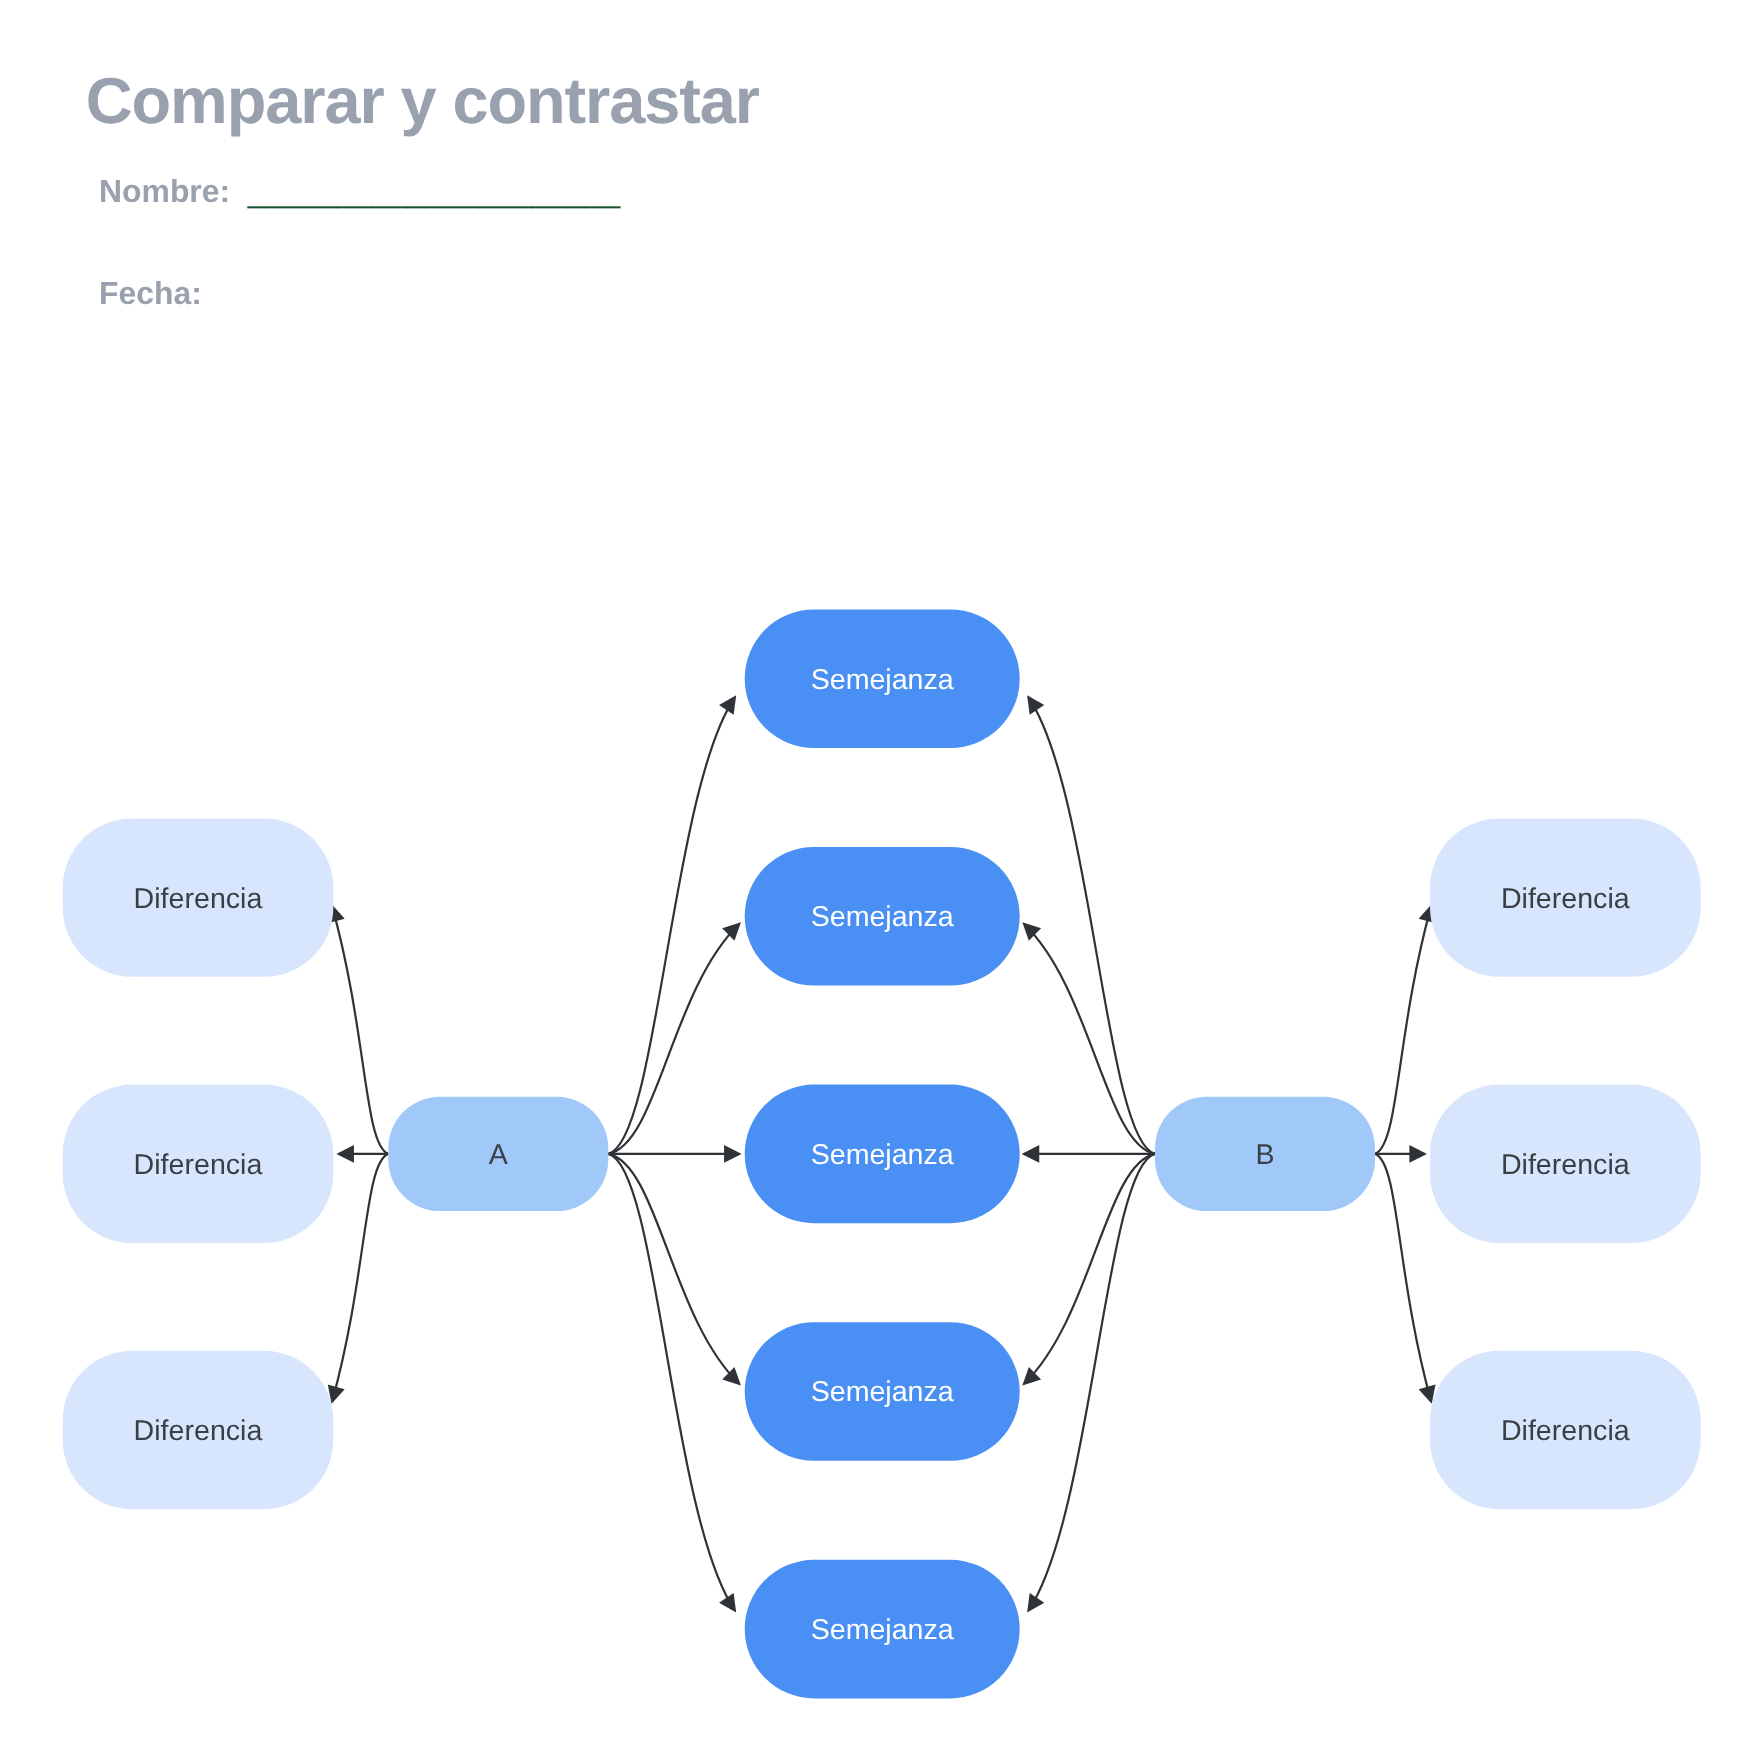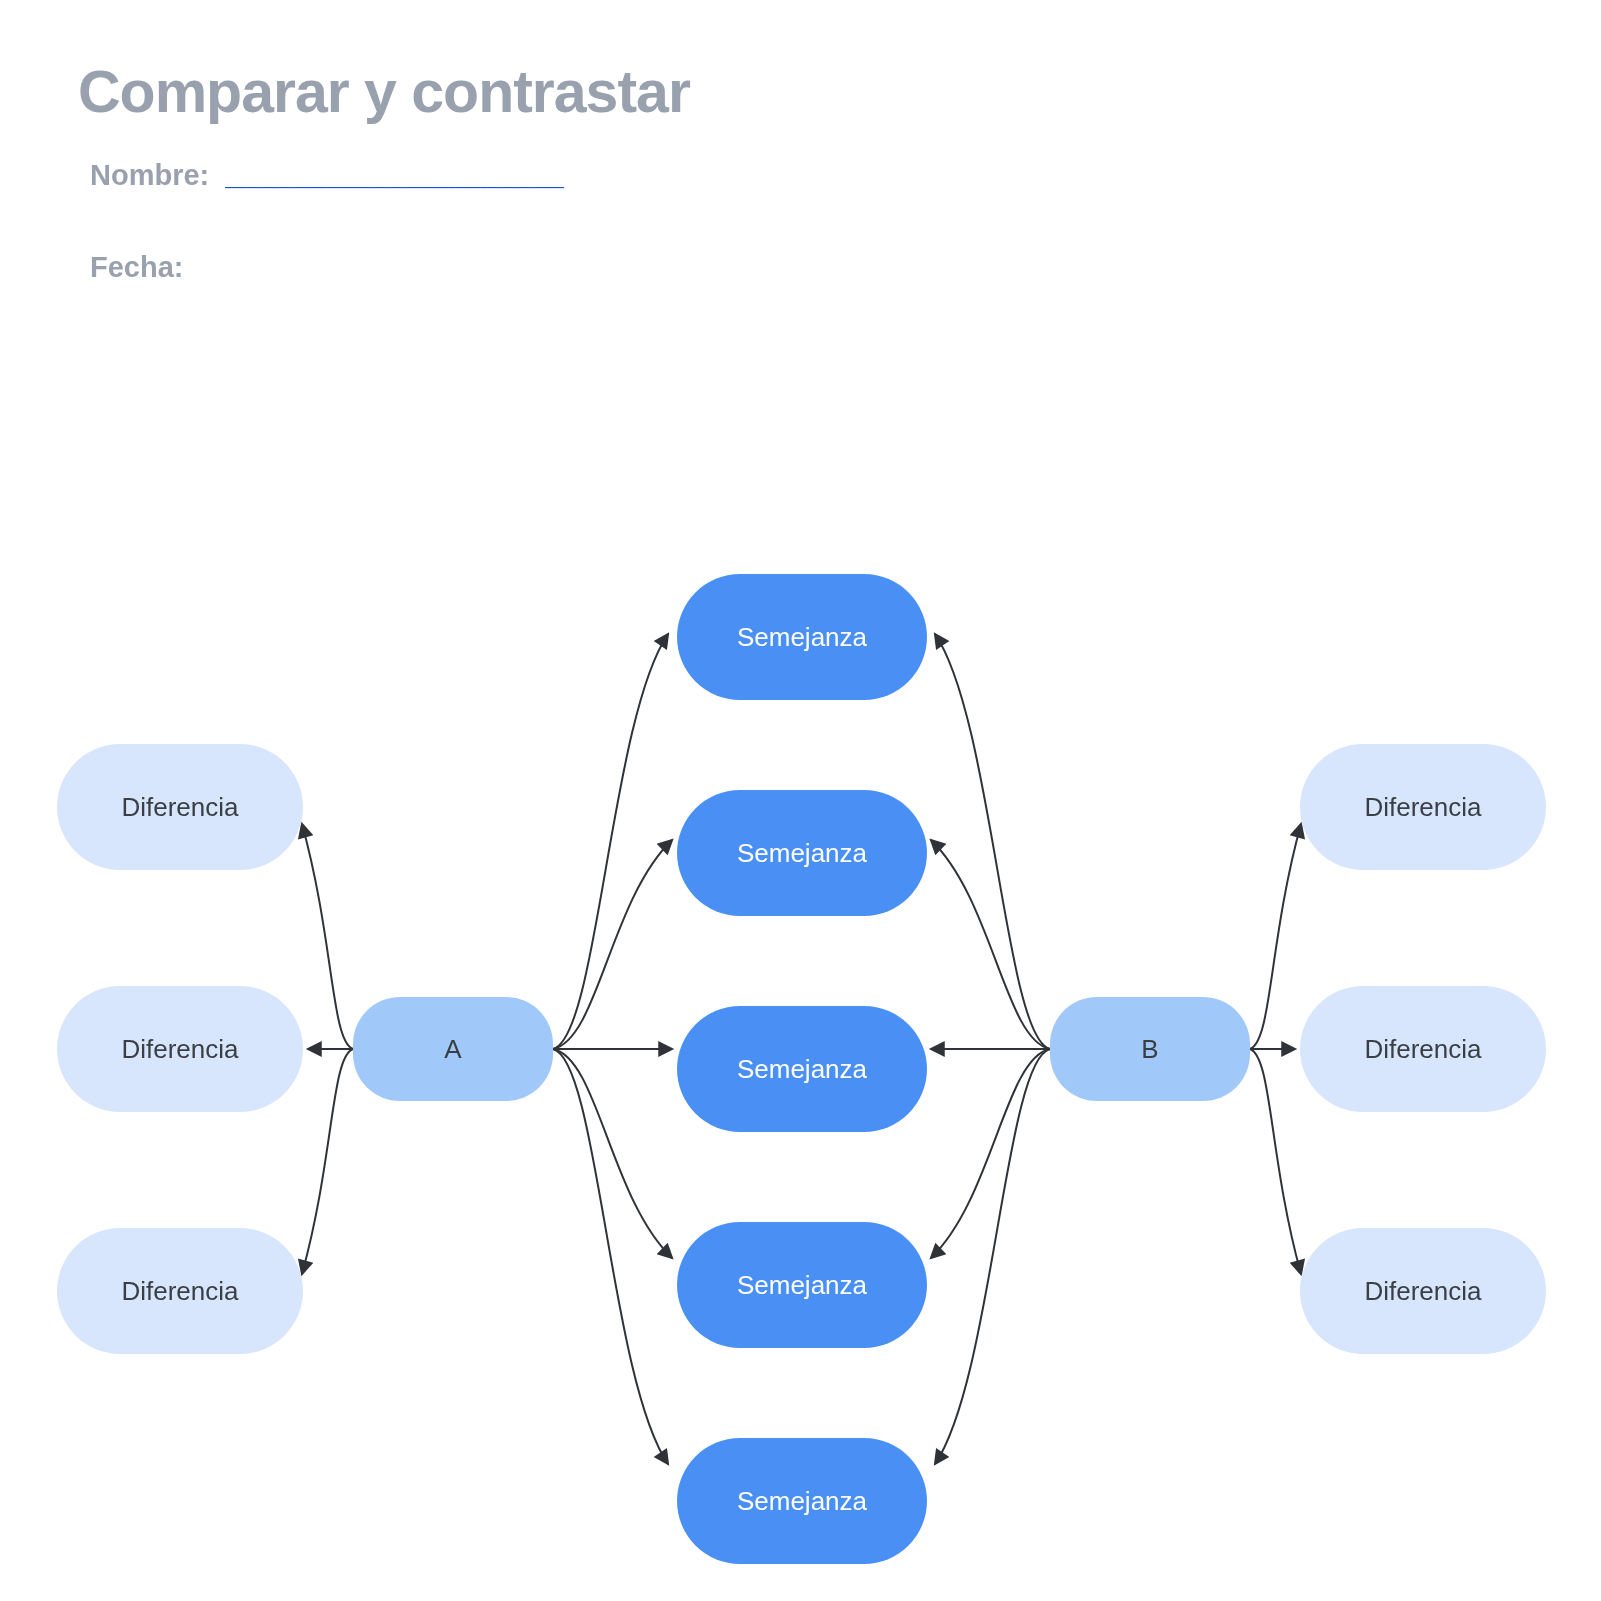--- a/index.html
+++ b/index.html
@@ -30,23 +30,23 @@
     align-items: flex-end;
     gap: 16px;
     font-size: 29px;
     font-weight: 700;
     color: #99A1AF;
     white-space: nowrap;
   }
   .field-name  { top: 159px; }
   .field-date  { top: 227px; margin-top: 24px; }
   .field-blank {
-    font-weight: 700;
+    font-weight: 400;
     letter-spacing: 0;
-    color: #1d4ed8;
+    color: #14532d;
   }
 
   
   .connectors {
     position: absolute;
     left: 0; top: 0;
     width: 1601px;
     height: 1601px;
   }
   .connectors path.link {
@@ -63,32 +63,31 @@
     justify-content: center;
     font-size: 26px;
     box-sizing: border-box;
   }
   .node-sim {
     width: 250px;
     height: 126px;
     border-radius: 63px;
     background: #4A90F4;
     color: #FFFFFF;
-    margin-top: 20px;
   }
   .node-ab {
     width: 200px;
     height: 104px;
     border-radius: 47px;
     background: #A0C9FA;
     color: #3A3F45;
   }
   .node-dif {
     width: 246px;
-    height: 126px;
+    height: 144px;
     border-radius: 63px;
     background: #D7E6FC;
     color: #3A3F45;
   }
 
   .sim-1 { left: 677px;  top: 554px;  }
   .sim-2 { left: 677px;  top: 770px;  }
   .sim-3 { left: 677px;  top: 986px;  }
   .sim-4 { left: 677px;  top: 1202px; }
   .sim-5 { left: 677px;  top: 1418px; }

